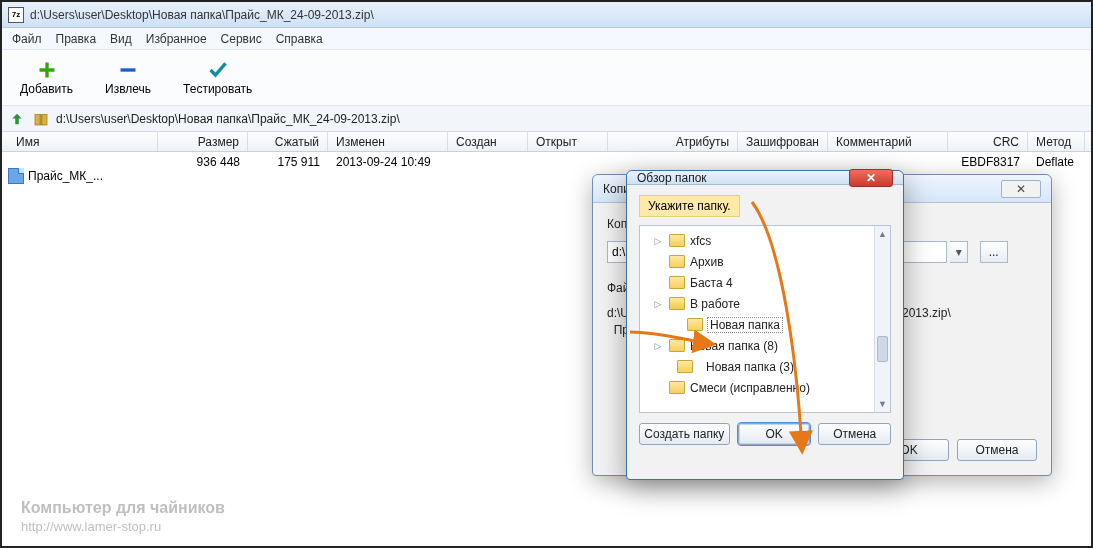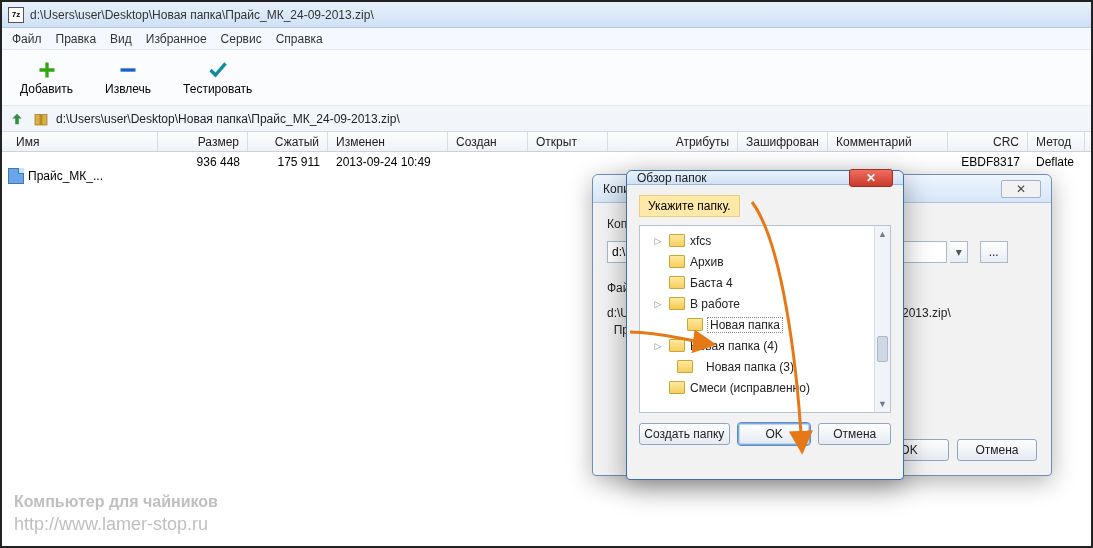--- a/index.html
+++ b/index.html
@@ -83,23 +83,23 @@
 .treeitem.sel .lbl { background:#fff; outline:1px dotted #888; padding:0 2px;}
 .treeitem .lbl { color:#222; }
 .treeitem.open .fld { background:linear-gradient(#ffe9a0,#f2c94c); }
 .browse-dialog .bbtns { display:flex; gap:8px; justify-content:flex-end; padding:10px 12px 0;}
 .browse-dialog .bbtns .mk { margin-right:auto; width:100px;}
 .browse-dialog .bbtns .ok { outline:1px solid #4f8fe0; box-shadow:0 0 0 1px #bcd7f6 inset;}
 
 
 .arrow { position:absolute; z-index:10; pointer-events:none; }
 
-.watermark { position:absolute; left:12px; bottom:10px; color:#bfbfbf; line-height:1.3; }
+.watermark { position:absolute; left:19px; bottom:10px; color:#bfbfbf; line-height:1.3; }
 .watermark .t1{ font-size:16px; font-weight:600;}
-.watermark .t2{ font-size:18px;}
+.watermark .t2{ font-size:13px;}
 </style>
 </head>
 <body>
 
 <div class="titlebar">
   <span class="app-icon">7z</span>
   <span class="path">d:\Users\user\Desktop\Новая папка\Прайс_МК_24-09-2013.zip\</span>
 </div>
 
 <div class="menu">
@@ -231,21 +231,21 @@
           <span class="lbl">В работе</span>
         </div>
         <div class="treeitem sel" style="padding-left: 30px;">
           <span class="exp"></span>
           <span class="fld"></span>
           <span class="lbl">Новая папка</span>
         </div>
         <div class="treeitem" style="padding-left: 12px;">
           <span class="exp">▷</span>
           <span class="fld"></span>
-          <span class="lbl">Новая папка (4)</span>
+          <span class="lbl">Новая папка (8)</span>
         </div>
         <div class="treeitem" style="padding-left: 12px; gap: 8px;">
           <span class="exp"></span>
           <span class="fld"></span>
           <span class="lbl">Новая папка (3)</span>
         </div>
         <div class="treeitem" style="padding-left: 12px;">
           <span class="exp"></span>
           <span class="fld"></span>
           <span class="lbl">Смеси (исправленно)</span>

